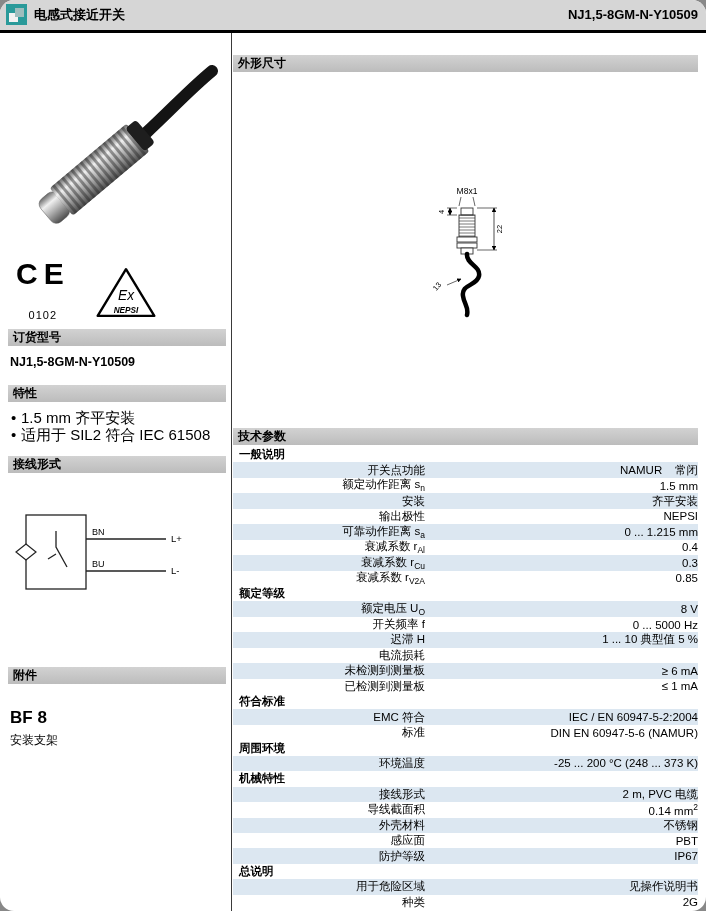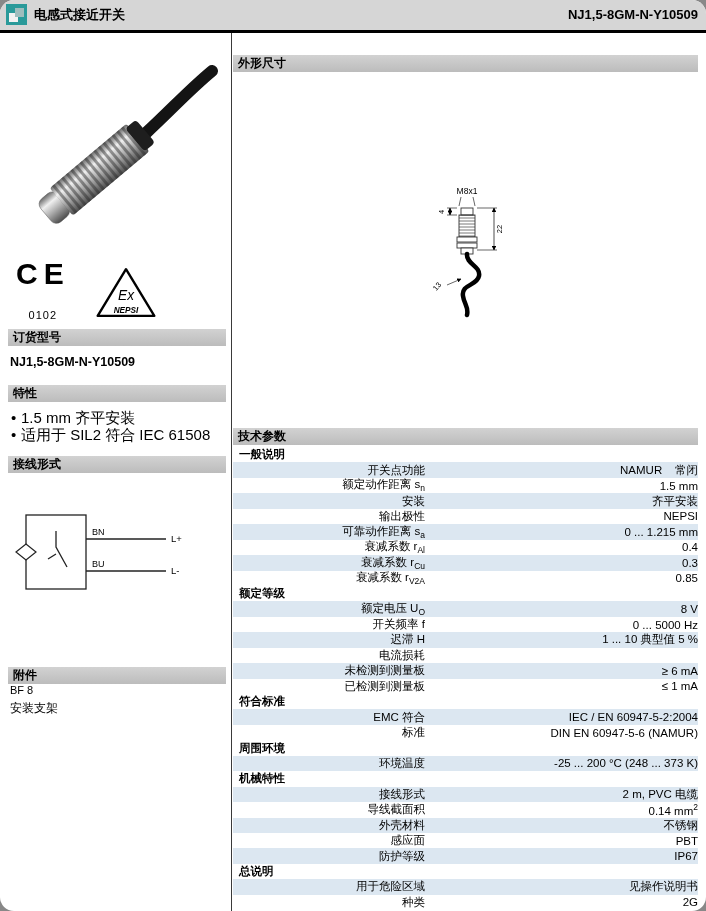--- a/index.html
+++ b/index.html
@@ -29,21 +29,21 @@
   .ce-text { font-size:30px; font-weight:600; letter-spacing:6px; line-height:30px; }
   .ce-num  { font-size:11px; letter-spacing:1px; margin-top:20px; }
   .order-value { font-size:12.5px; font-weight:bold; margin:9px 0 0 2px; }
   .bar-features { margin-top:16px; }
   .features { list-style:none; margin:7px 0 0 0; padding:0; }
   .features li { position:relative; padding-left:13px; font-size:15px; line-height:17px; }
   .features li::before { content:"•"; position:absolute; left:3px; }
   .bar-conn { margin-top:13px; }
   .wiring-svg { margin:36px 0 0 2px; }
   .bar-acc { margin-top:62px; }
-  .acc-name { font-size:11px; font-weight:normal; margin:0 0 0 2px; }
+  .acc-name { font-size:17px; font-weight:bold; margin:24px 0 0 2px; }
   .acc-desc { font-size:12px; margin:4px 0 0 2px; }
 
   
   .bar-dim { margin-top:22px; }
   .dim-wrap { height:356px; }
   .dim-svg { margin:112px 0 0 178px; }
   .tech-table { margin-top:2px;text-align:right; }
   .spec-section-title { height:15.45px; display:flex; align-items:center; font-size:11.5px; font-weight:bold; padding-left:6px; }
   .spec-row { height:15.45px; display:flex; align-items:center; font-size:11.5px; }
   .spec-row.alt { background:#dce7f1; }

